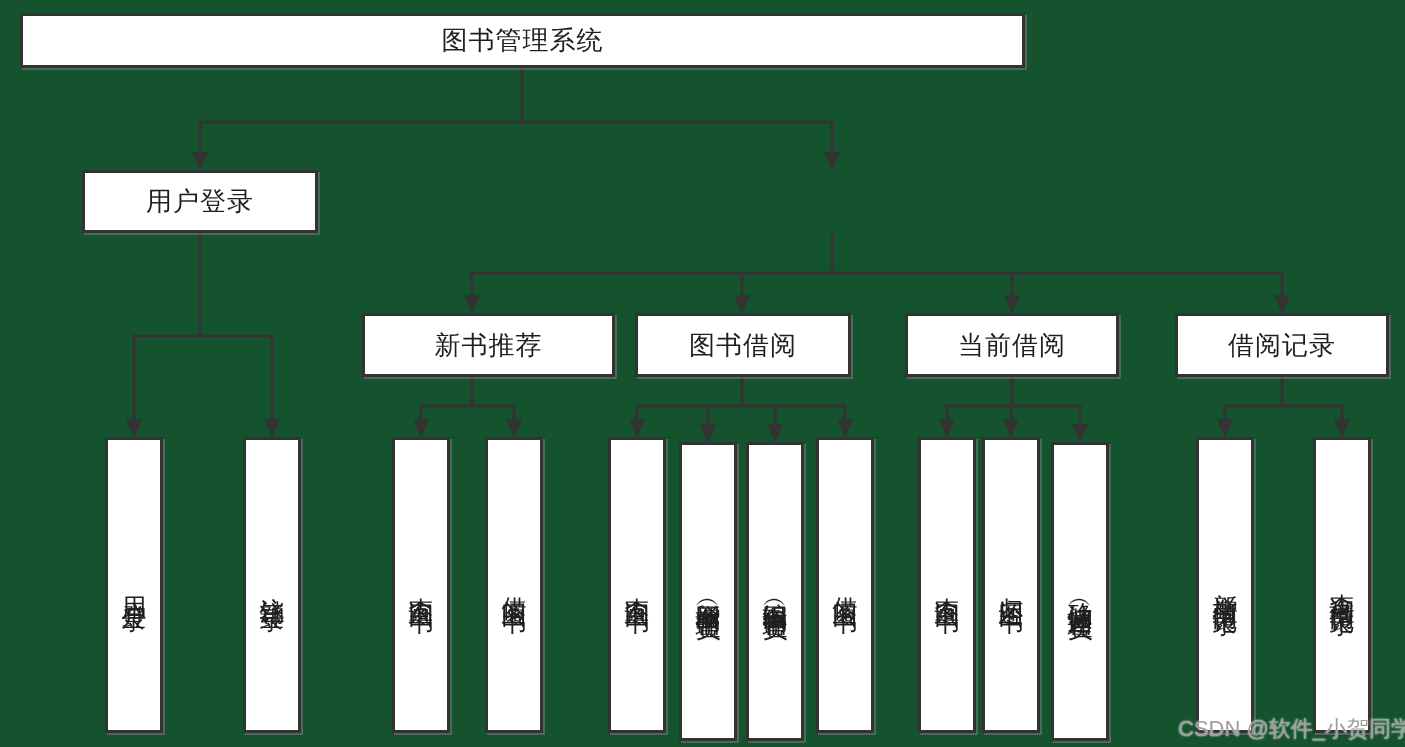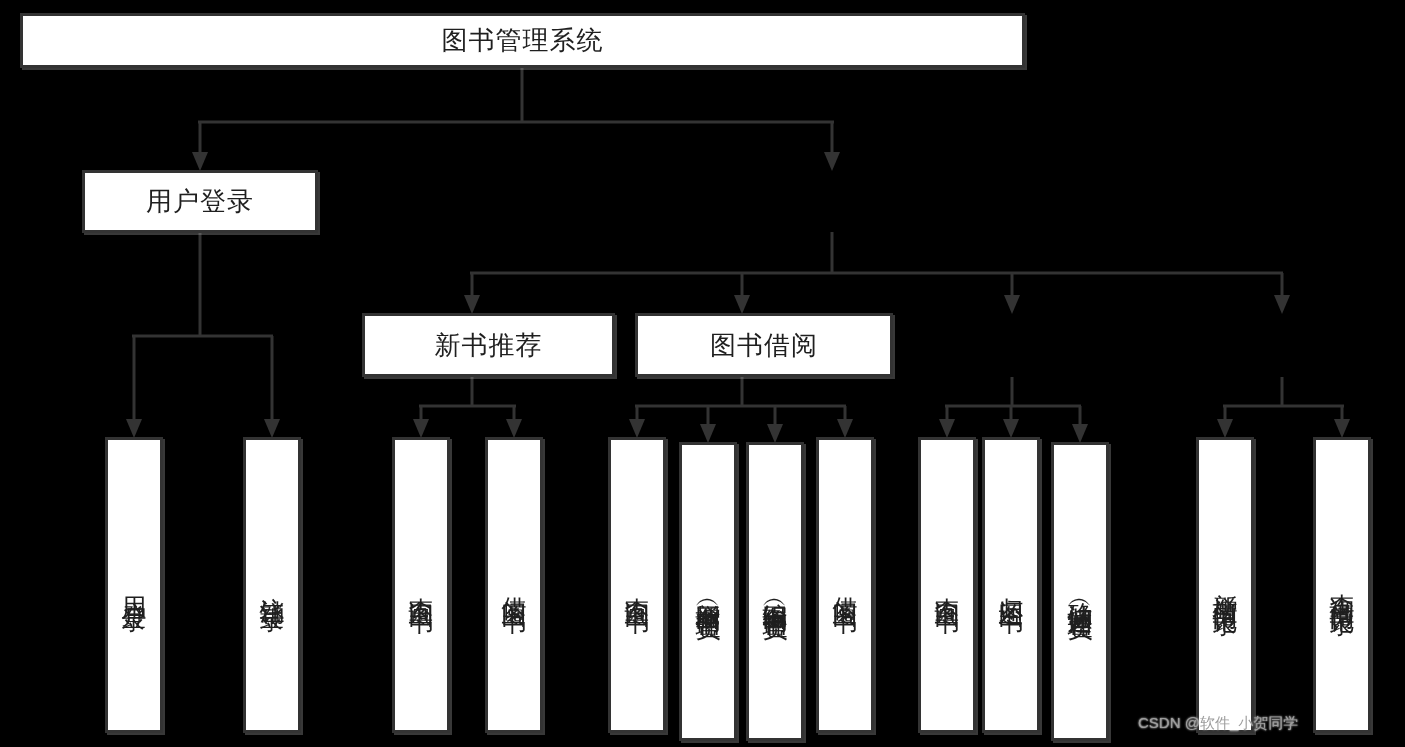--- a/index.html
+++ b/index.html
@@ -1,19 +1,19 @@
 <!DOCTYPE html>
 <html><head>
 <meta charset="utf-8">
 <style>
   html,body{margin:0;padding:0;background:#ffffff;}
   #canvas{
     position:relative;
     width:1405px;height:747px;
-    background:#000000;
+    background:#14532d;
     font-family:"Liberation Sans","DejaVu Sans",sans-serif;
     color:#1f1f1f;
     overflow:hidden;
   }
   .box{
     position:absolute;
     box-sizing:border-box;
     background:#ffffff;
     border:3px solid #333333;
     display:flex;
@@ -32,23 +32,23 @@
     writing-mode:vertical-rl;
     font-size:25px;
     letter-spacing:4px;
     line-height:1;
     white-space:nowrap;
   }
   .leaf.admin .vtext{letter-spacing:2px;font-size:25px;}
   #wires{position:absolute;left:0;top:0;z-index:1;}
   #watermark{
     position:absolute;
-    left:1138px;top:714px;
+    left:1178px;top:714px;
     width:226px;
-    font-size:15px;
+    font-size:22px;
     color:#9d9d9d;
     white-space:nowrap;
     text-shadow:0 0 2px #ffffff;
     z-index:5;
   }
 </style>
 </head>
 <body>
 
 <div id="canvas">
@@ -123,22 +123,28 @@
     <span class="hlabel">图书管理系统</span>
   </div>
 
   <div class="box" style="left:82px;top:170px;width:236px;height:63px">
     <span class="hlabel">用户登录</span>
   </div>
 
   <div class="box" style="left:362px;top:313px;width:253px;height:64px">
     <span class="hlabel">新书推荐</span>
   </div>
-  <div class="box" style="left:635px;top:313px;width:258px;height:64px">
+  <div class="box" style="left:635px;top:313px;width:216px;height:64px">
     <span class="hlabel">图书借阅</span>
+  </div>
+  <div class="box" style="left:905px;top:313px;width:214px;height:64px">
+    <span class="hlabel">当前借阅</span>
+  </div>
+  <div class="box" style="left:1175px;top:313px;width:214px;height:64px">
+    <span class="hlabel">借阅记录</span>
   </div>
 
   <div class="box leaf" style="left:105px;top:437px;height:296px">
     <span class="vtext">用户登录</span>
   </div>
   <div class="box leaf" style="left:243px;top:437px;height:296px">
     <span class="vtext">注销登录</span>
   </div>
 
   <div class="box leaf" style="left:392px;top:437px;height:296px">

